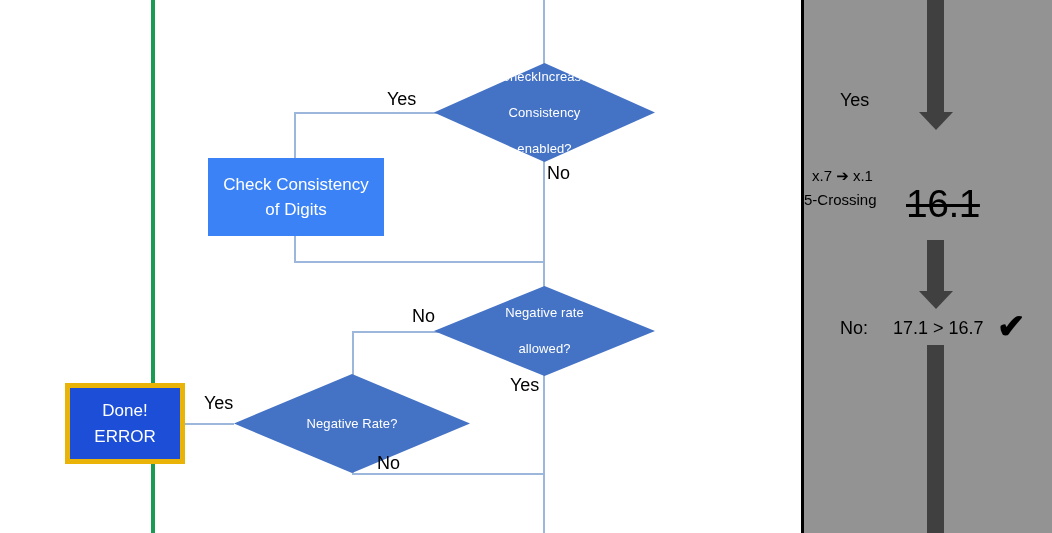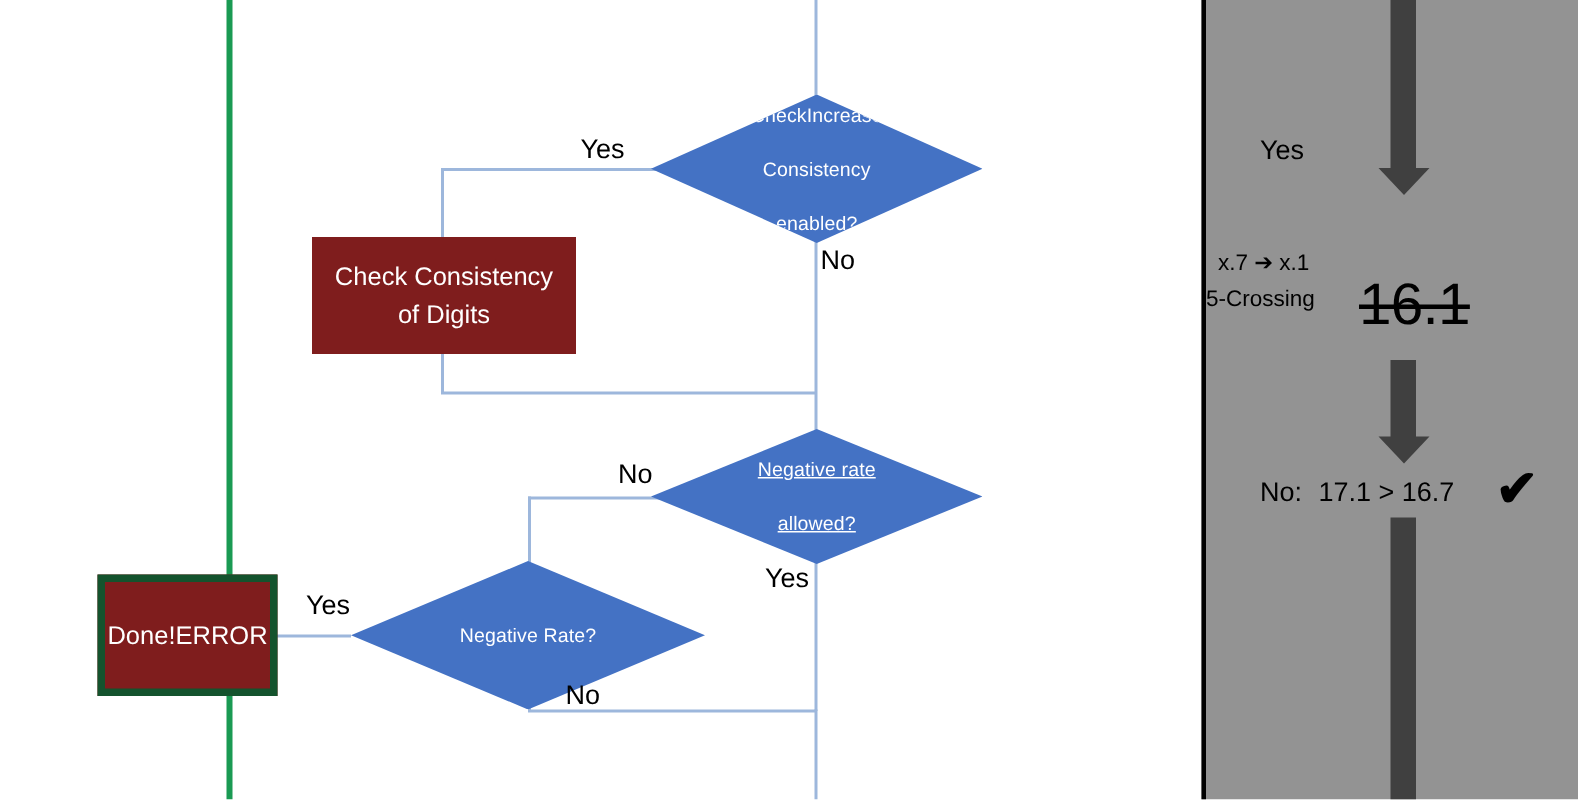--- a/index.html
+++ b/index.html
@@ -29,33 +29,33 @@
     clip-path:polygon(50% 0%,100% 50%,50% 100%,0% 50%);
     display:flex;align-items:center;justify-content:center;
     color:#ffffff;text-align:center;
     font-size:13px;line-height:18px;
     letter-spacing:.1px;
   }
   .diamond span{display:block;padding:0 8px;}
 
   .procbox{
     position:absolute;
-    background:#7f1d1d;
+    background:#3b82f6;
     color:#ffffff;
     display:flex;align-items:center;justify-content:center;
     text-align:center;
     font-size:17px;line-height:25px;
   }
 
   .errorbox{
     position:absolute;
-    background:#7f1d1d;
-    border:5px solid #14532d;
+    background:#1d4ed8;
+    border:5px solid #eab308;
     color:#ffffff;
-    display:flex;flex-direction:row;align-items:center;justify-content:center;
+    display:flex;flex-direction:column;align-items:center;justify-content:center;
     text-align:center;
     font-size:17px;line-height:26px;
   }
 
   .flowlabel{
     position:absolute;
     color:#000000;
     font-size:18px;
     line-height:20px;
     white-space:nowrap;
@@ -130,21 +130,21 @@
     </span>
   </div>
 
   <div class="procbox" style="left:208px;top:158px;width:176px;height:78px;">
     <span>
       <span>Check Consistency</span><br>
       <span>of Digits</span>
     </span>
   </div>
 
-  <div class="diamond" style="left:434px;top:286px;width:221px;height:90px;text-decoration:underline;">
+  <div class="diamond" style="left:434px;top:286px;width:221px;height:90px;">
     <span>
       <span>Negative rate</span><br>
       <span>allowed?</span>
     </span>
   </div>
 
   <div class="diamond" style="left:234px;top:374px;width:236px;height:99px;">
     <span>Negative Rate?</span>
   </div>
 
@@ -171,20 +171,20 @@
     <div class="panel-txt small-lbl" style="left:8px;top:165px;">x.7 ➔ x.1</div>
     <div class="panel-txt small-lbl" style="left:0px;top:189px;">5-Crossing</div>
 
     <div class="panel-txt big-num strike" style="left:102px;top:152px;">16.1</div>
 
     <div class="panel-arrow" style="left:123px;top:240px;width:17px;height:52px;">
       <div class="head"></div>
     </div>
 
     <div class="panel-txt mid-lbl" style="left:36px;top:317px;">No:</div>
-    <div class="panel-txt mid-lbl" style="left:75px;top:317px;">17.1 &gt; 16.7</div>
+    <div class="panel-txt mid-lbl" style="left:89px;top:317px;">17.1 &gt; 16.7</div>
     <div class="panel-txt check" style="left:193px;top:309px;">✔</div>
 
     <div class="panel-arrow" style="left:123px;top:345px;width:17px;height:188px;"></div>
 
   </div>
 
 </div>
 
 </body></html>

